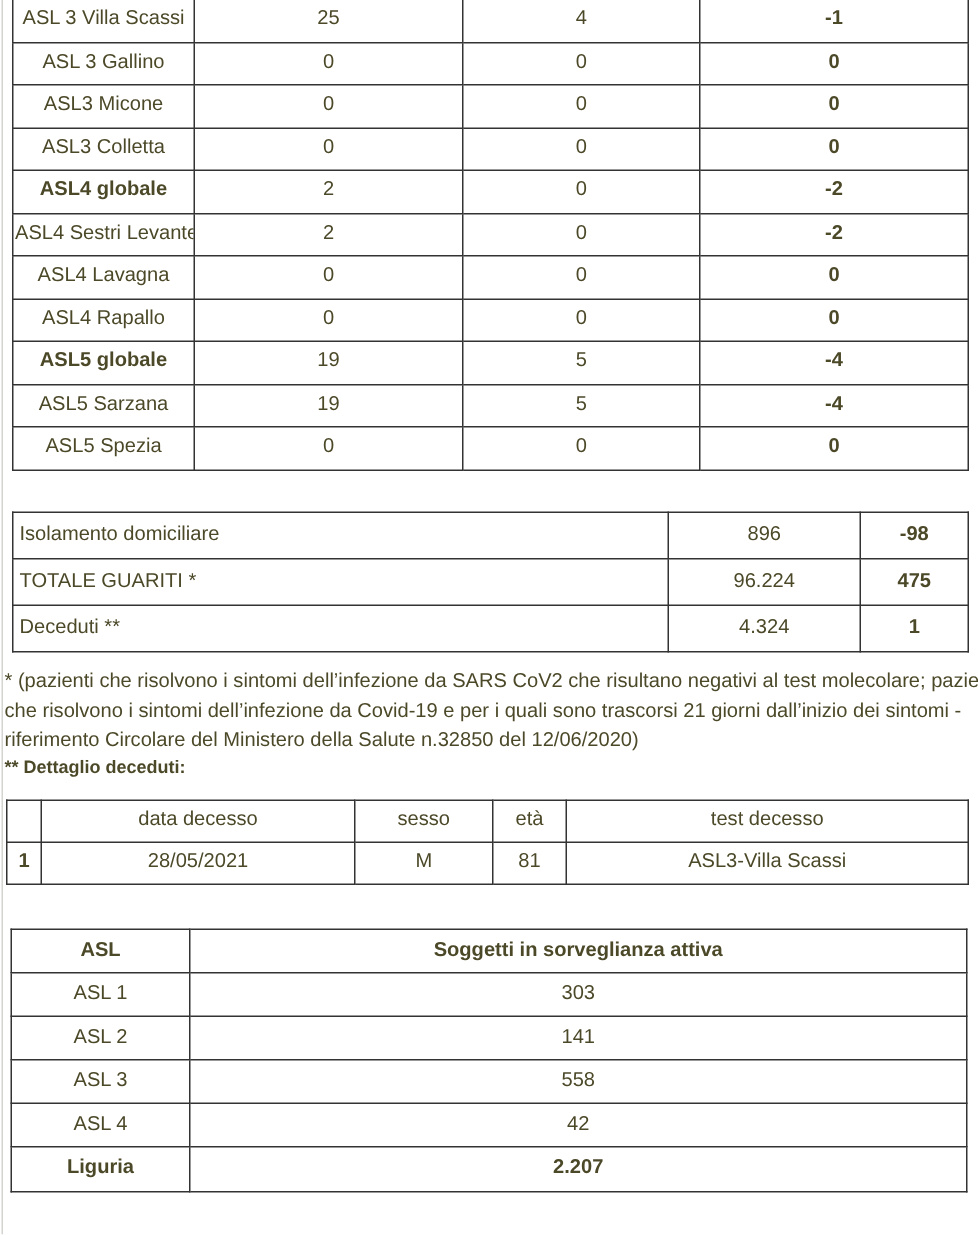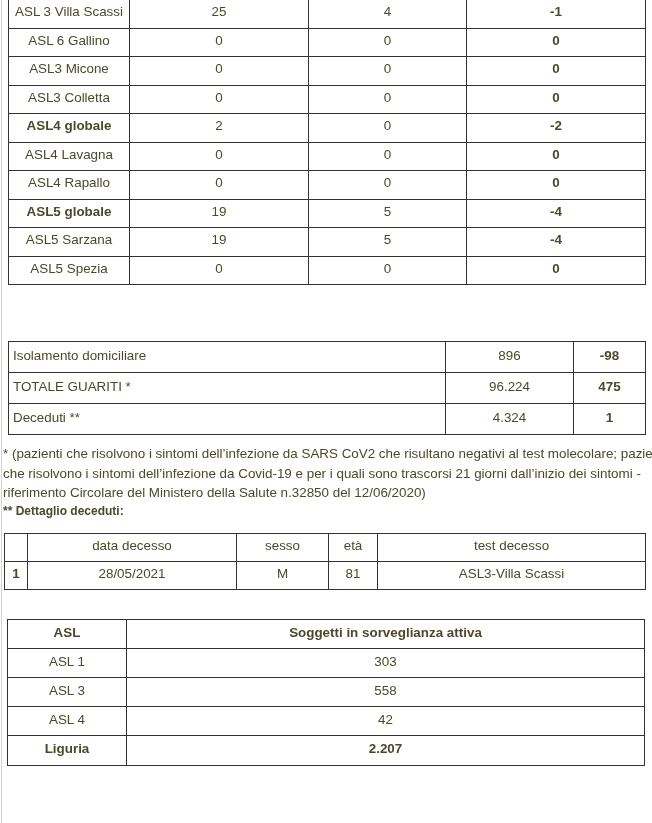--- a/index.html
+++ b/index.html
@@ -68,39 +68,45 @@
         <col class="c4">
       </colgroup>
     <tbody>
       <tr>
         <td>ASL 3 Villa Scassi</td>
         <td>25</td>
         <td>4</td>
         <td class="b">-1</td>
       </tr>
       <tr>
-        <td>ASL 6 Gallino</td>
+        <td>ASL 3 Gallino</td>
         <td>0</td>
         <td>0</td>
         <td class="b">0</td>
       </tr>
       <tr>
         <td>ASL3 Micone</td>
         <td>0</td>
         <td>0</td>
         <td class="b">0</td>
       </tr>
       <tr>
         <td>ASL3 Colletta</td>
         <td>0</td>
         <td>0</td>
         <td class="b">0</td>
       </tr>
       <tr>
         <td class="b">ASL4 globale</td>
+        <td>2</td>
+        <td>0</td>
+        <td class="b">-2</td>
+      </tr>
+      <tr>
+        <td>ASL4 Sestri Levante</td>
         <td>2</td>
         <td>0</td>
         <td class="b">-2</td>
       </tr>
       <tr>
         <td>ASL4 Lavagna</td>
         <td>0</td>
         <td>0</td>
         <td class="b">0</td>
       </tr>
@@ -198,20 +204,24 @@
     <tbody>
       <tr>
         <td class="b">ASL</td>
         <td class="b">Soggetti in sorveglianza attiva</td>
       </tr>
       <tr>
         <td>ASL 1</td>
         <td>303</td>
       </tr>
       <tr>
+        <td>ASL 2</td>
+        <td>141</td>
+      </tr>
+      <tr>
         <td>ASL 3</td>
         <td>558</td>
       </tr>
       <tr>
         <td>ASL 4</td>
         <td>42</td>
       </tr>
       <tr class="last">
         <td class="b">Liguria</td>
         <td class="b">2.207</td>

